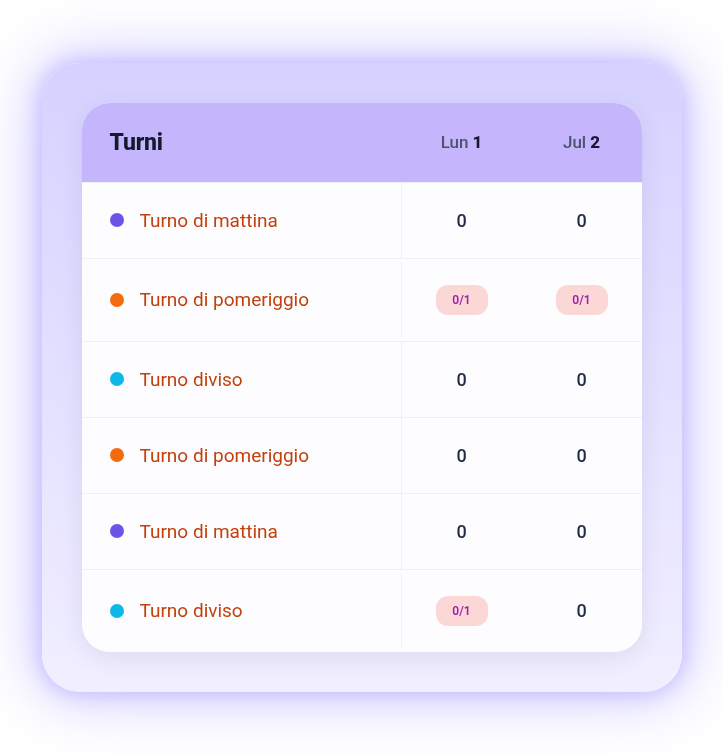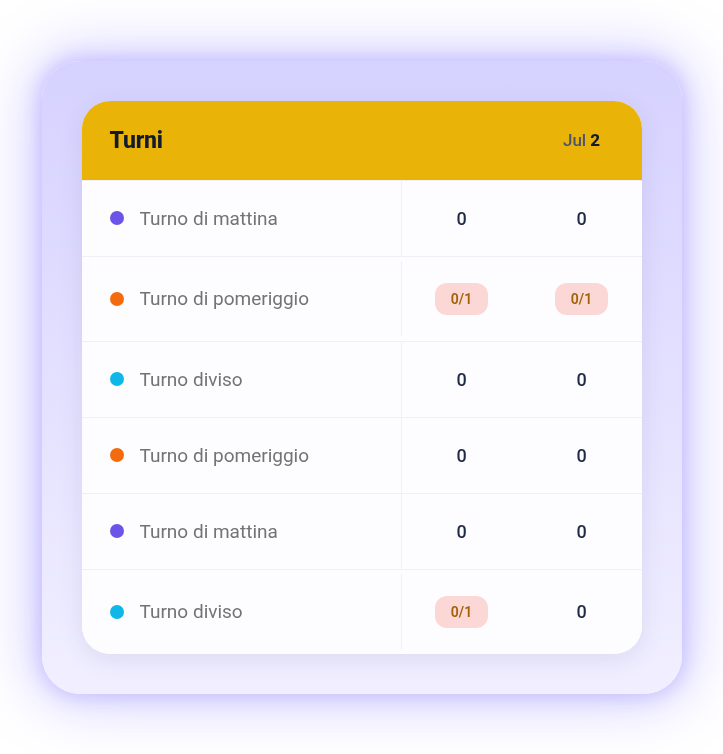--- a/index.html
+++ b/index.html
@@ -27,21 +27,21 @@
     overflow: hidden;
     box-shadow: 0 6px 24px rgba(62,60,120,0.10);
   }
   .row {
     display: flex;
     align-items: center;
     border-bottom: 1px solid #eef0f5;
     background: #fdfdff;
   }
   .row:last-child { border-bottom: none; }
-  .row.header { background: #eab308; }
+  .row.header { background: #c4b5fd; }
   .col-name {
     flex: 1 1 auto;
     padding: 26px 28px;
     display: flex;
     align-items: center;
     gap: 16px;
     border-right: 1px solid #eef0f5;
     min-width: 0;
   }
   .row.header .col-name { border-right: none; }
@@ -70,56 +70,61 @@
     margin-left: 4px;
   }
   .dot {
     width: 14px;
     height: 14px;
     border-radius: 50%;
     flex: 0 0 14px;
   }
   .shift-name {
     font-size: 19px;
-    color: #737373;
+    color: #c2410c;
     font-weight: 450;
     white-space: nowrap;
     overflow: hidden;
     text-overflow: ellipsis;
   }
   .val-plain {
     font-size: 18px;
     color: #1f2a44;
     font-weight: 500;
   }
   .badge {
     display: inline-flex;
     align-items: center;
     justify-content: center;
     background: #fbd7d6;
-    color: #a16207;
-    font-size: 14px;
+    color: #a21caf;
+    font-size: 12px;
     font-weight: 600;
     padding: 8px 16px;
     border-radius: 12px;
     min-width: 52px;
   }
 </style>
 </head>
 <body>
 
 <div class="outer-glow">
   <div class="card">
 
     <div class="row header">
       <div class="col-name">
         <span class="title">Turni</span>
       </div>
       <div class="col-day">
         <span class="day-label">
+          <span>Lun</span><b>1</b>
+        </span>
+      </div>
+      <div class="col-day">
+        <span class="day-label">
           <span>Jul</span><b>2</b>
         </span>
       </div>
     </div>
 
     <div id="rows-host">
         <div class="row">
           <div class="col-name">
             <span class="dot" style="background: rgb(109, 84, 232);"></span>
             <span class="shift-name">Turno di mattina</span>

